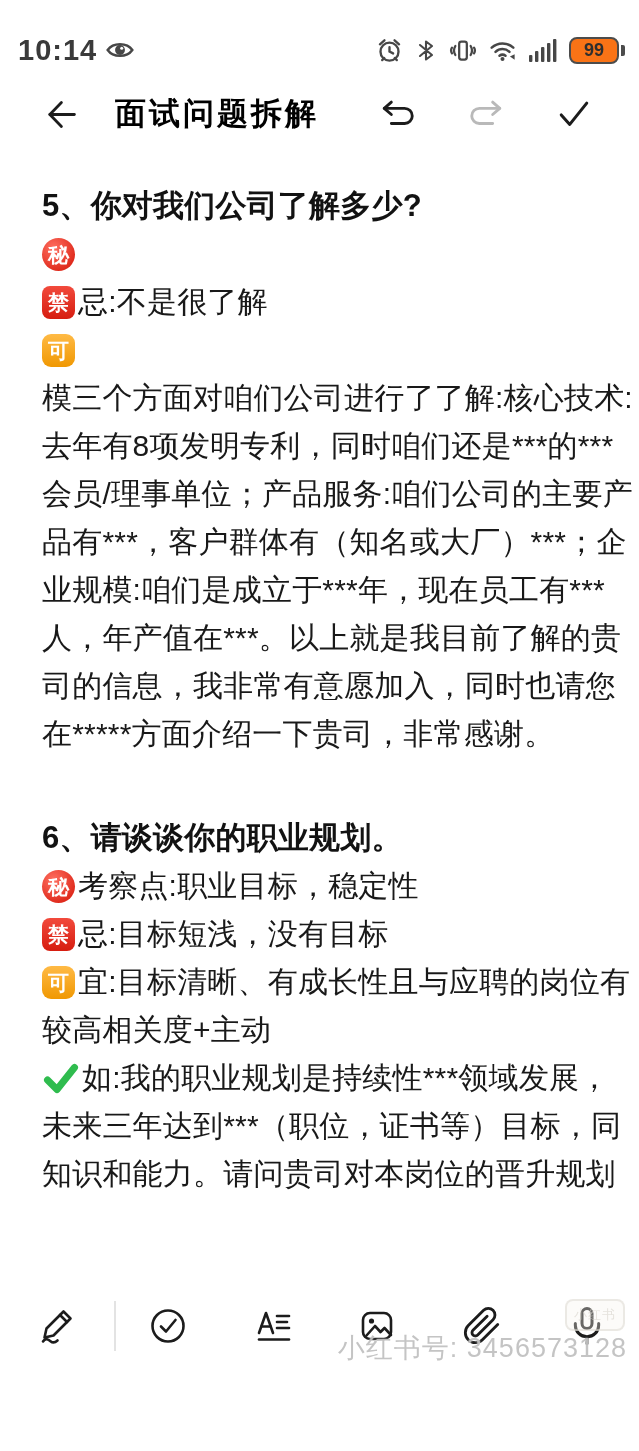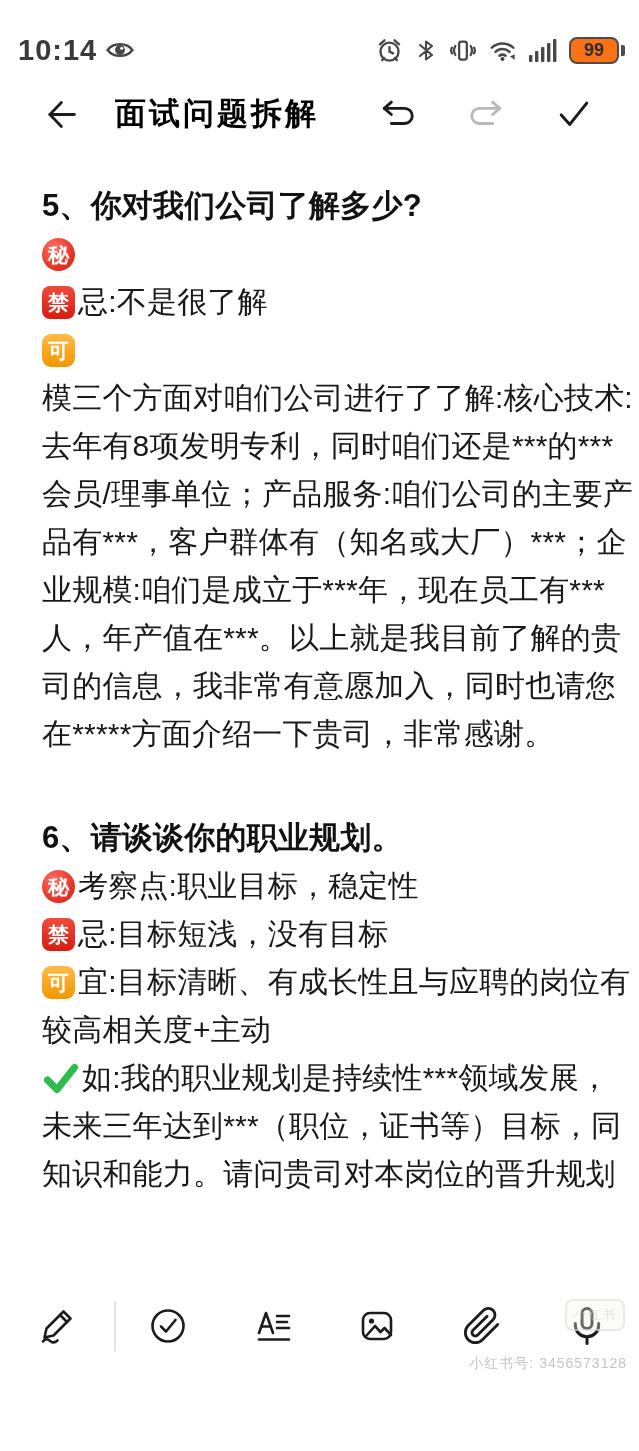--- a/index.html
+++ b/index.html
@@ -61,22 +61,22 @@
   .toolbar{
     position:absolute;left:0;bottom:0;width:639px;height:98px;
     display:flex;align-items:center;background:#ffffff;
   }
   .tb-pen{width:114px;display:flex;align-items:center;justify-content:center;}
   .tb-divider{width:2px;height:50px;background:#e3e3e3;}
   .tb-item{flex:1;display:flex;align-items:center;justify-content:center;}
 
   
   .wm-text{
-    position:absolute;right:12px;bottom:2px;
-    font-size:14px;color:rgba(186,186,186,0.85);
+    position:absolute;right:12px;bottom:9px;
+    font-size:27px;color:rgba(186,186,186,0.85);
     text-shadow:0 0 2px rgba(255,255,255,0.9);
     letter-spacing:1px;
   }
   .wm-logo{
     position:absolute;right:14px;bottom:44px;width:56px;height:28px;
     border:2px solid rgba(222,219,212,0.55);border-radius:8px;
     background:rgba(245,243,238,0.35);
     display:flex;align-items:center;justify-content:center;
     font-size:13px;color:rgba(214,210,202,0.6);letter-spacing:1px;
   }

